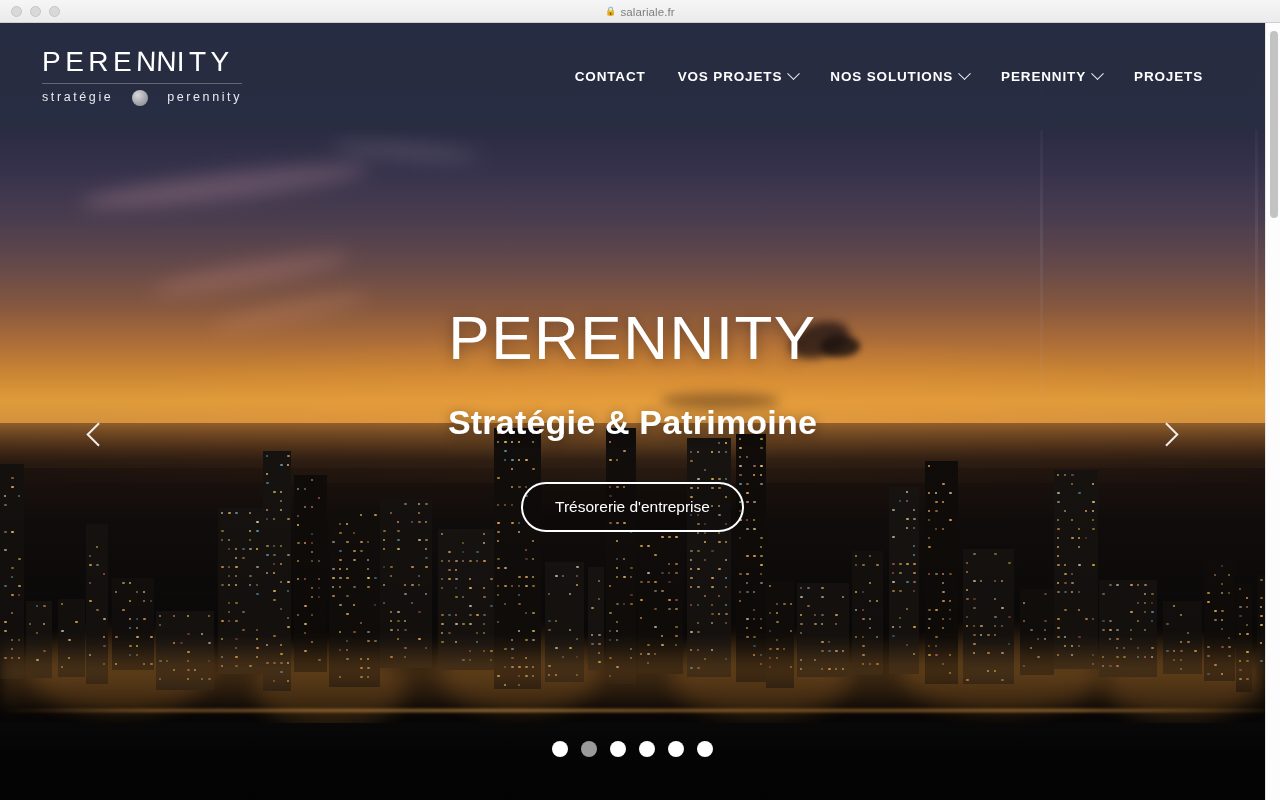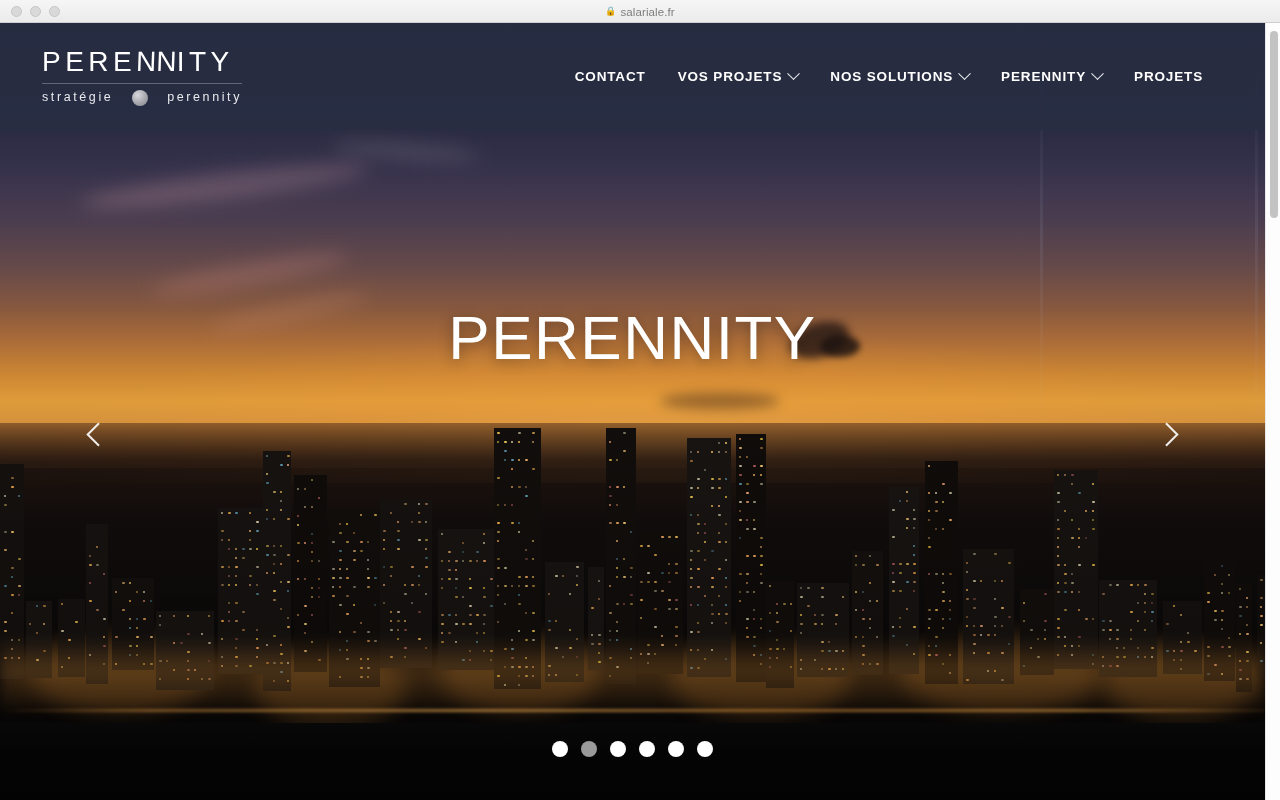--- a/index.html
+++ b/index.html
@@ -1366,21 +1366,23 @@
           <span class="chev"></span>
         </div>
         <div class="nav-item">
           <span>PROJETS</span>
         </div>
       </nav>
   </header>
 
   <div id="hero-content">
     <h1 id="hero-title">PERENNITY</h1>
+    <h2 id="hero-subtitle">Stratégie &amp; Patrimoine</h2>
     <div id="hero-buttons">
+        <div class="btn btn-outline">Trésorerie d'entreprise</div>
       </div>
   </div>
 
   <div class="carousel-arrow" id="arrow-prev">
     <span class="ch"></span>
   </div>
   <div class="carousel-arrow" id="arrow-next">
     <span class="ch"></span>
   </div>
 

